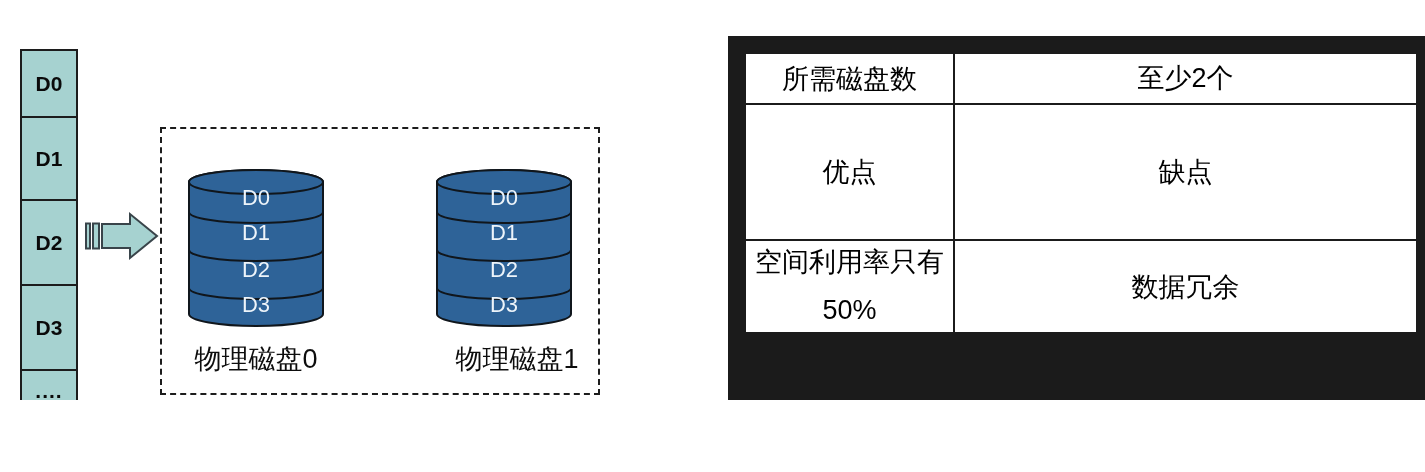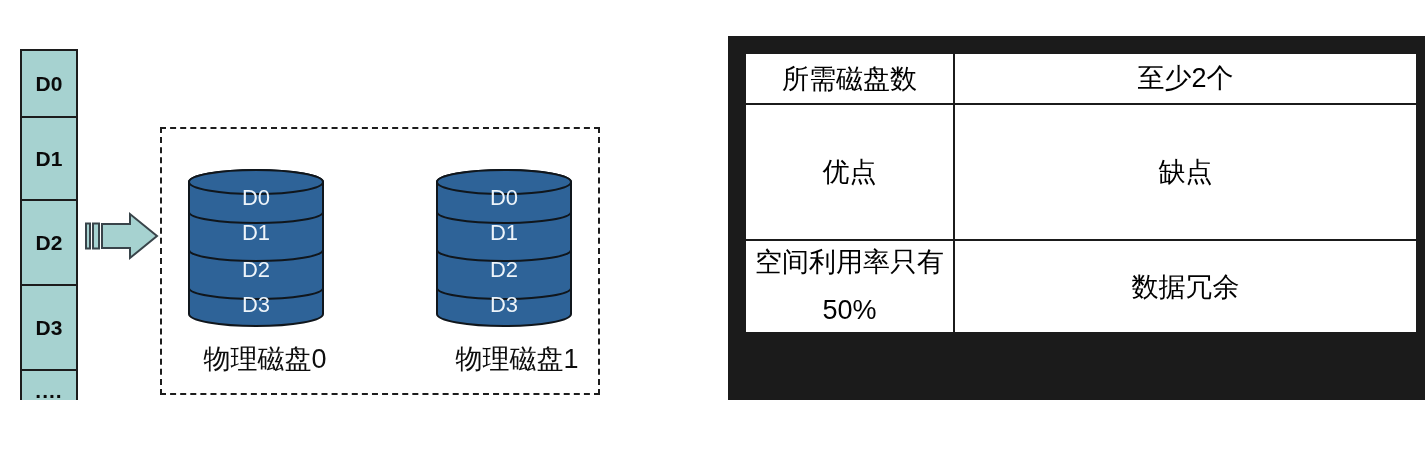--- a/index.html
+++ b/index.html
@@ -70,21 +70,21 @@
     <path class="cyl-body" d="M3 26 A67 12 0 0 1 137 26 L137 158 A67 12 0 0 1 3 158 Z"></path>
     <ellipse class="cyl-top" cx="70" cy="26" rx="67" ry="12"></ellipse>
     <path class="cyl-line" d="M3 56 A67 11 0 0 0 137 56"></path>
     <path class="cyl-line" d="M3 94 A67 11 0 0 0 137 94"></path>
     <path class="cyl-line" d="M3 132 A67 11 0 0 0 137 132"></path>
     <text class="cyl-label" x="70" y="49">D0</text>
     <text class="cyl-label" x="70" y="84">D1</text>
     <text class="cyl-label" x="70" y="121">D2</text>
     <text class="cyl-label" x="70" y="156">D3</text>
   </svg>
-  <div class="cap" style="left:165px">物理磁盘0</div>
+  <div class="cap" style="left:156px">物理磁盘0</div>
 
   <svg class="cyl" style="left:434px" width="140" height="172" viewBox="0 0 140 172">
     <path class="cyl-body" d="M3 26 A67 12 0 0 1 137 26 L137 158 A67 12 0 0 1 3 158 Z"></path>
     <ellipse class="cyl-top" cx="70" cy="26" rx="67" ry="12"></ellipse>
     <path class="cyl-line" d="M3 56 A67 11 0 0 0 137 56"></path>
     <path class="cyl-line" d="M3 94 A67 11 0 0 0 137 94"></path>
     <path class="cyl-line" d="M3 132 A67 11 0 0 0 137 132"></path>
     <text class="cyl-label" x="70" y="49">D0</text>
     <text class="cyl-label" x="70" y="84">D1</text>
     <text class="cyl-label" x="70" y="121">D2</text>

